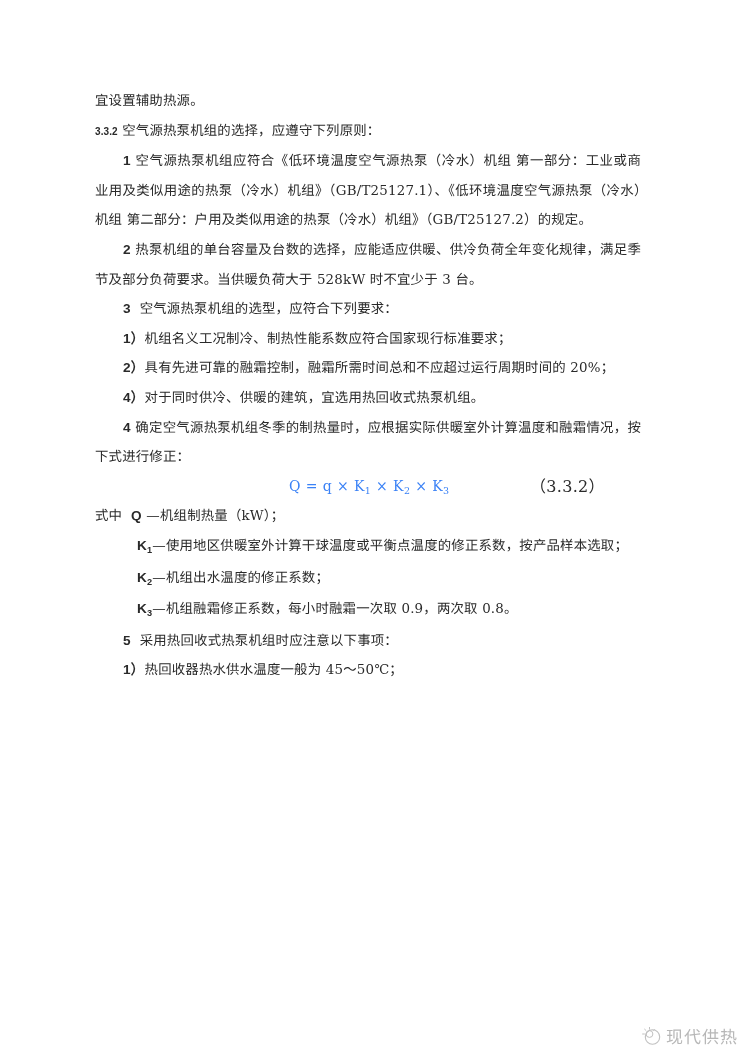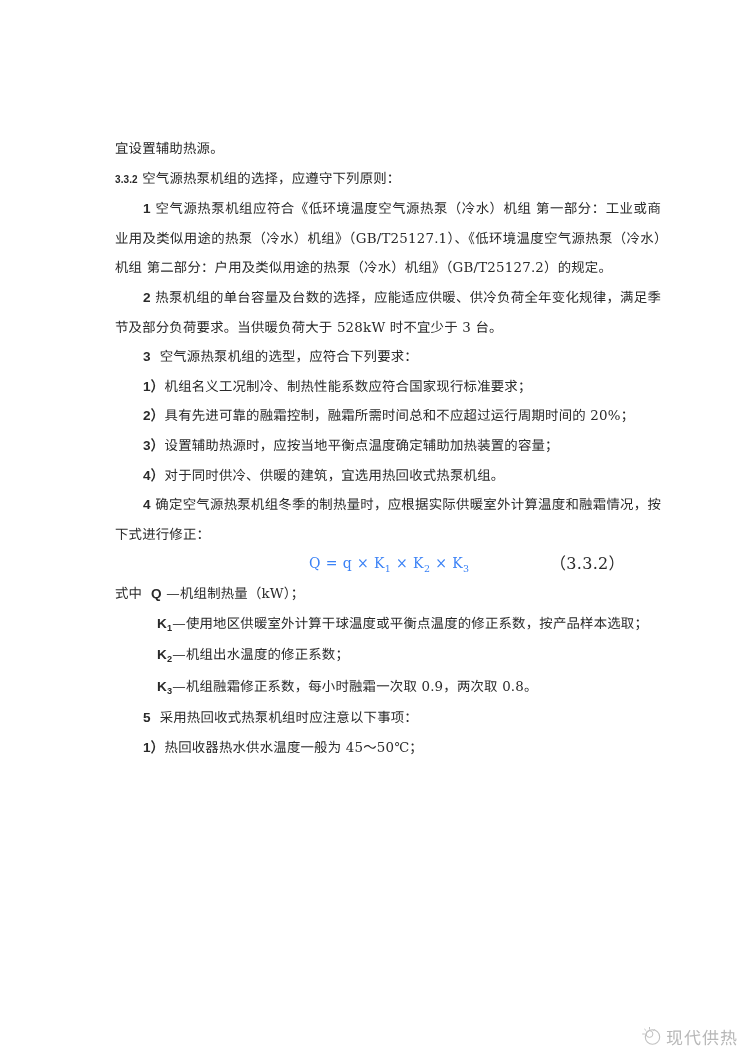--- a/index.html
+++ b/index.html
@@ -22,24 +22,23 @@
     position: absolute;
     left: 0;
     top: 0;
     width: 750px;
     height: 1061px;
     background: #ffffff;
   }
 
   .content {
     position: absolute;
-    left: 115px;
+    left: 95px;
     top: 86px;
     width: 546px;
-    margin-top: 48px;
   }
 
   
   .p {
     font-size: 13.4px;
     line-height: 29.6px;
     letter-spacing: 0.2px;
     text-align: justify;
     text-justify: inter-ideograph;
     margin: 0;
@@ -130,21 +129,21 @@
     color: #2a2a2a;
     white-space: nowrap;
   }
 
   
   .watermark {
     position: absolute;
     right: 12px;
     bottom: 12px;
     display: flex;
-    align-items: center;
+    align-items: flex-start;
     gap: 1px;
     opacity: 0.62;
   }
   .wm-logo {
     width: 26px;
     height: 26px;
     position: relative;
     flex: 0 0 auto;
   }
   .wm-logo svg { display: block; }
@@ -170,21 +169,20 @@
     <p class="p item"><span class="lead">1</span><span>&nbsp;</span><span>空气源热泵机组应符合《低环境温度空气源热泵（冷水）机组 第一部分：工业或商业用及类似用途的热泵（冷水）机组》（GB/T25127.1）、《低环境温度空气源热泵（冷水）机组 第二部分：户用及类似用途的热泵（冷水）机组》（GB/T25127.2）的规定。</span></p>
 
     <p class="p item"><span class="lead">2</span><span>&nbsp;</span><span>热泵机组的单台容量及台数的选择，应能适应供暖、供冷负荷全年变化规律，满足季节及部分负荷要求。当供暖负荷大于 528kW 时不宜少于 3 台。</span></p>
 
     <p class="p item"><span class="lead">3</span><span>&nbsp;&nbsp;</span><span>空气源热泵机组的选型，应符合下列要求：</span></p>
 
     <p class="p subitem"><span class="lead">1）</span><span>机组名义工况制冷、制热性能系数应符合国家现行标准要求；</span></p>
 
     <p class="p subitem"><span class="lead">2）</span><span>具有先进可靠的融霜控制，融霜所需时间总和不应超过运行周期时间的 20%；</span></p>
 
-    <p class="p subitem"><span class="lead">3）</span><span>设置辅助热源时，应按当地平衡点温度确定辅助加热装置的容量；</span></p>
 
     <p class="p subitem"><span class="lead">4）</span><span>对于同时供冷、供暖的建筑，宜选用热回收式热泵机组。</span></p>
 
     <p class="p item"><span class="lead">4</span><span>&nbsp;</span><span>确定空气源热泵机组冬季的制热量时，应根据实际供暖室外计算温度和融霜情况，按下式进行修正：</span></p>
 
     <div class="formula-row">
       <div class="formula"><span>Q = q × K</span><sub>1</sub><span> × K</span><sub>2</sub><span> × K</span><sub>3</sub></div>
       <div class="eqnum">（3.3.2）</div>
     </div>
 

